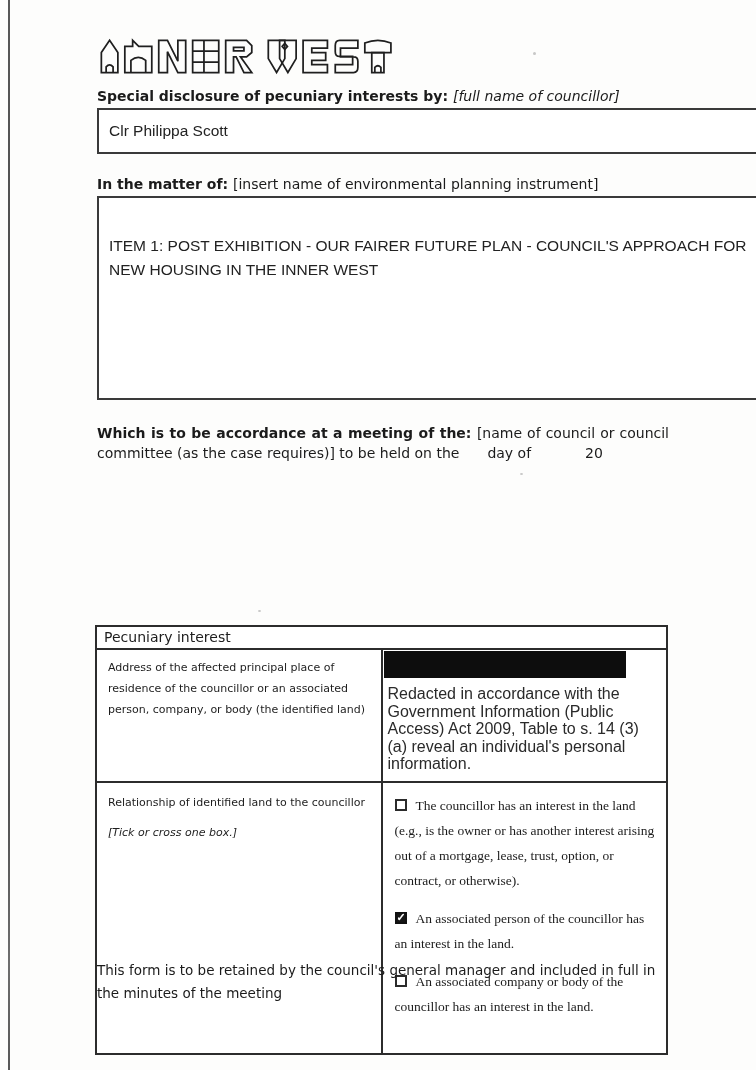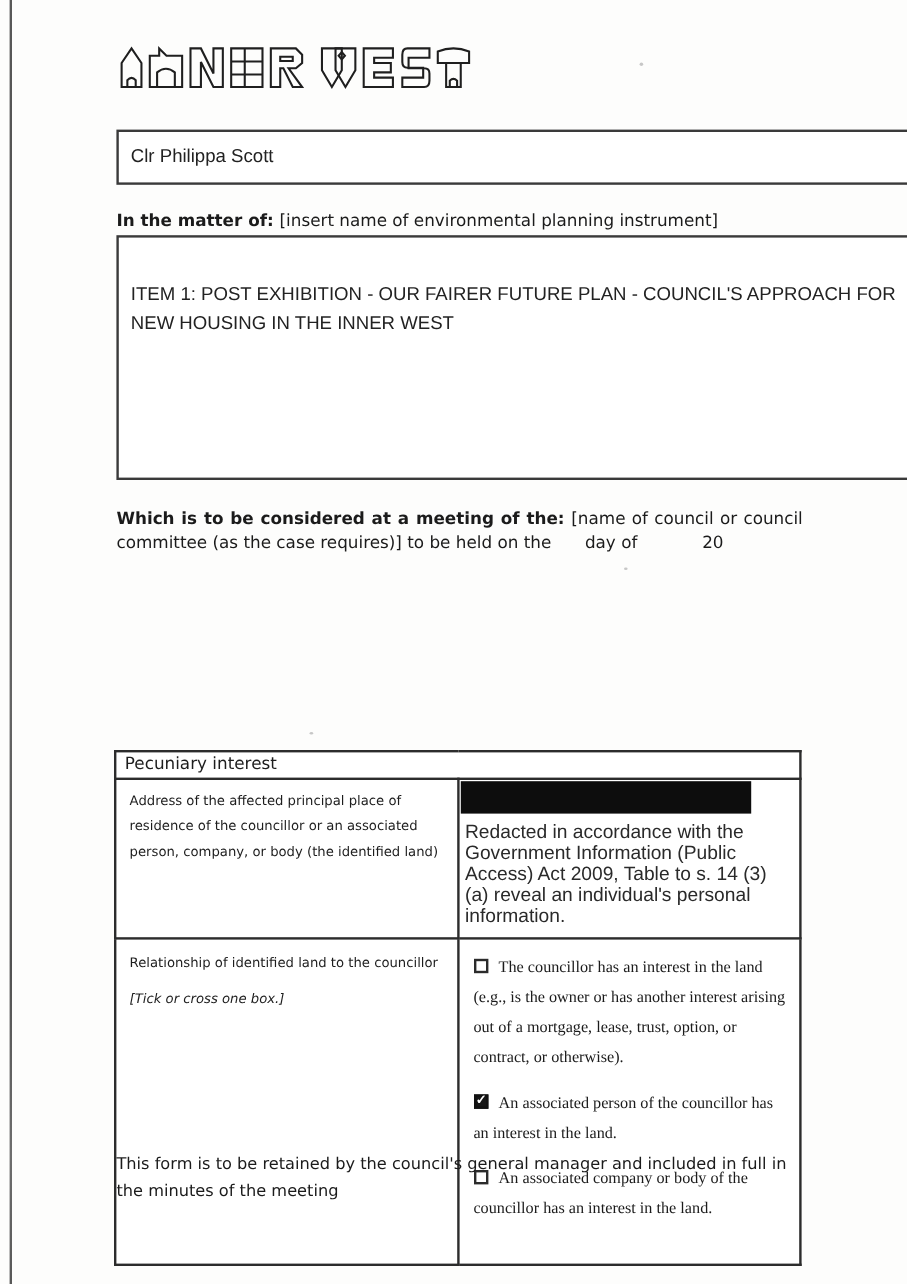--- a/index.html
+++ b/index.html
@@ -143,33 +143,36 @@
       <path d="M474,10 H530 V28 H494 V38 H526 V56 H494 V66 H530 V84 H474 Z"></path>
 
       <path d="M600,10 H558 Q548,10 548,22 V36 Q548,47 558,47 H588 V66 H548 V84 H590 Q600,84 600,72 V58 Q600,48 590,48 H560 V28 H600 Z"></path>
 
       <path d="M616,38 H676 V16 Q646,4 616,16 Z"></path>
       <path d="M632,38 H660 V84 H632 Z"></path>
       <path d="M639,84 V72 Q646,65 653,72 V84"></path>
     </svg>
   </div>
 
+  <div class="label" style="top:87px;">
+    <b>Special disclosure of pecuniary interests by: </b><span class="it">[full name of councillor]</span>
+  </div>
   <div class="box" style="top:108px;height:46px;">
     <div class="typed">Clr Philippa Scott</div>
   </div>
 
   <div class="label" style="top:175px;">
     <b>In the matter of: </b><span>[insert name of environmental planning instrument]</span>
   </div>
   <div class="box" style="top:196px;height:204px;">
     <div class="typed" style="padding-top:36px;line-height:24px;">ITEM 1: POST EXHIBITION - OUR FAIRER FUTURE PLAN - COUNCIL'S APPROACH FOR NEW HOUSING IN THE INNER WEST</div>
   </div>
 
   <div class="para">
-    <b>Which is to be considered at a meeting of the: </b><span>[name of council or council committee (as the case requires)] to be held on the</span><span class="gap1"></span><span>day of</span><span class="gap2"></span><span>20</span>
+    <b>Which is to be accordance at a meeting of the: </b><span>[name of council or council committee (as the case requires)] to be held on the</span><span class="gap1"></span><span>day of</span><span class="gap2"></span><span>20</span>
   </div>
 
   <table class="pec">
     <tbody>
         <tr>
       <th class="pec-header" colspan="2">Pecuniary interest</th>
     </tr>
     <tr>
       <td class="cell-label" style="height:107px;">Address of the affected principal place of residence of the councillor or an associated person, company, or body (the identified land)</td>
       <td class="cell-value">

